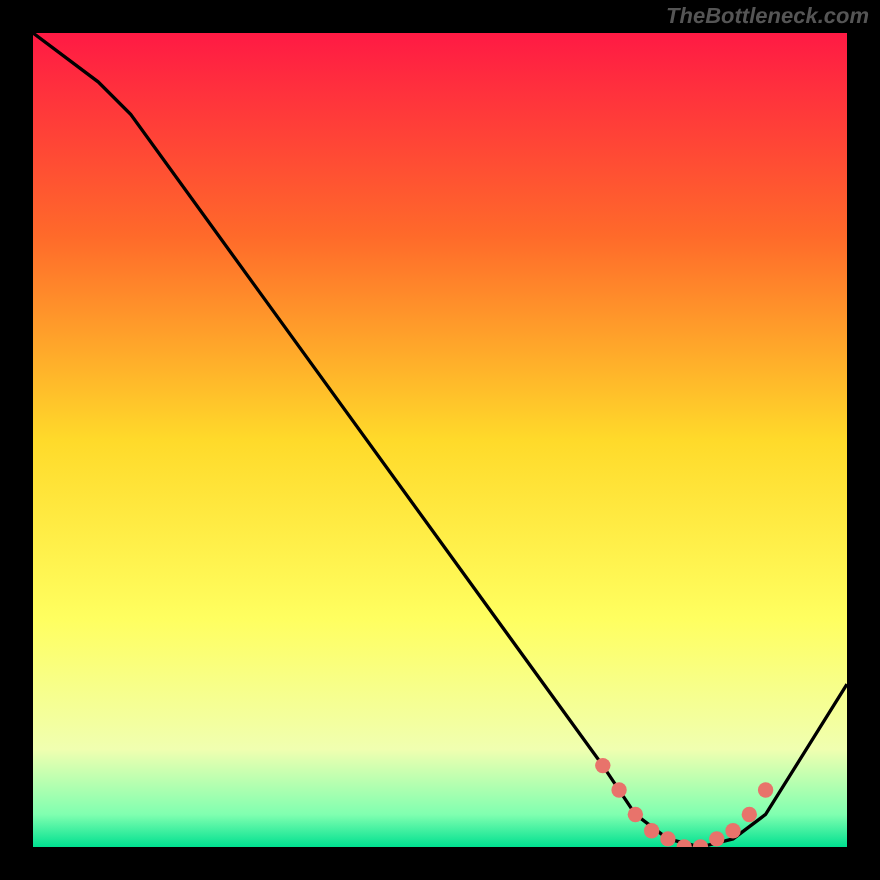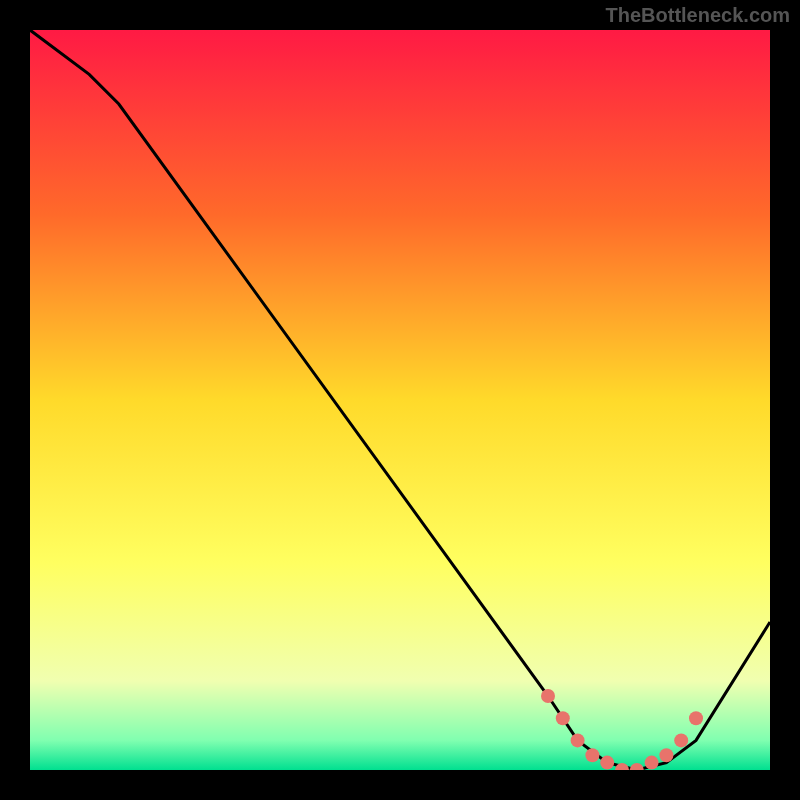--- a/index.html
+++ b/index.html
@@ -12,20 +12,21 @@
       font-family: Arial, sans-serif;
     }
     .attribution {
       position: absolute;
       top: 4px;
       right: 10px;
       color: #555;
       font-size: 20px;
       font-weight: bold;
       z-index: 10;
+      font-style: italic;
     }
     .chart-container {
       position: absolute;
       top: 30px;
       left: 30px;
       width: 740px;
       height: 740px;
       background: #000;
     }
     svg.gradient-svg {

